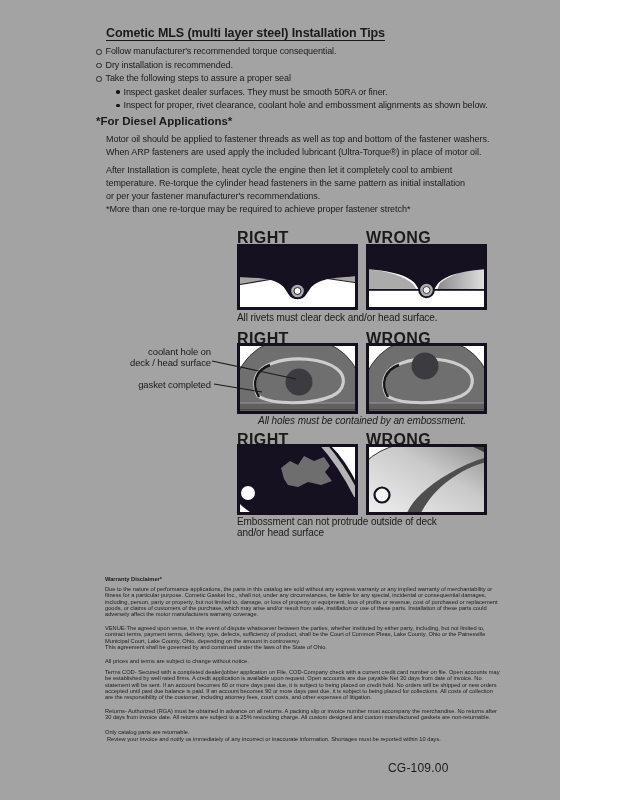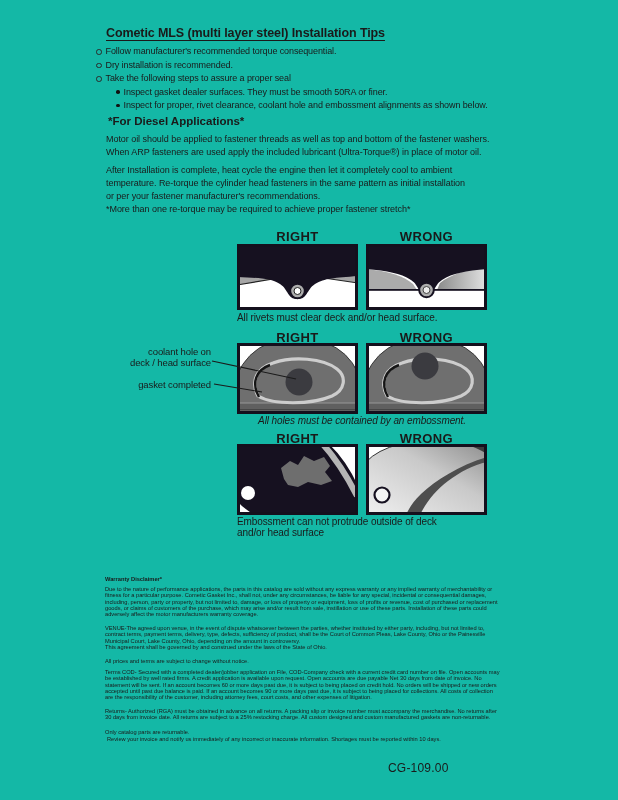--- a/index.html
+++ b/index.html
@@ -1,32 +1,32 @@
 <!DOCTYPE html>
 <html><head>
 <meta charset="utf-8">
 <style>
   html,body{margin:0;padding:0;background:#fff;}
-  #page{position:relative;width:618px;height:800px;background:#14b8a6;overflow:hidden;
+  #page{position:relative;width:560px;height:800px;background:#a3a3a3;overflow:hidden;
         font-family:"Liberation Sans","DejaVu Sans",sans-serif;color:#1a1a1a;}
   .abs{position:absolute;}
   .lines{white-space:pre-line;}
   
   .title{left:106px;top:26px;font-size:12.5px;font-weight:700;text-decoration:underline;
          text-underline-offset:3px;letter-spacing:-0.1px;}
   .bullets{left:96px;top:45px;font-size:9px;line-height:13.5px;letter-spacing:-0.1px;}
   .brow{display:flex;align-items:flex-start;}
   .odot{width:3.5px;height:3.5px;border:1px solid #2a2a2a;border-radius:50%;
         margin:4px 4px 0 0;flex:none;}
   .fdot{width:3.5px;height:3.5px;background:#111;border-radius:50%;
         margin:4.5px 4px 0 20px;flex:none;}
-  .heading{left:108px;top:115px;font-size:11.5px;font-weight:700;}
+  .heading{left:96px;top:115px;font-size:11.5px;font-weight:700;}
   .para{left:106px;font-size:9px;line-height:13px;letter-spacing:-0.05px;}
   
-  .dlabel{width:121px;text-align:center;font-size:13px;font-weight:700;letter-spacing:0.4px;}
+  .dlabel{width:121px;text-align:left;font-size:16px;font-weight:700;letter-spacing:0.4px;}
   .dcap{font-size:10px;letter-spacing:-0.1px;}
   .callout{font-size:9.5px;text-align:right;letter-spacing:-0.1px;line-height:11px;}
   .panel{width:121px;}
   .panel svg{display:block;}
   
   .w{left:105px;width:420px;font-size:5.7px;line-height:6.3px;letter-spacing:0;}
   .wb{font-weight:700;}
   .footer{left:388px;top:761px;font-size:12px;letter-spacing:0.2px;}
 </style>
 </head>

